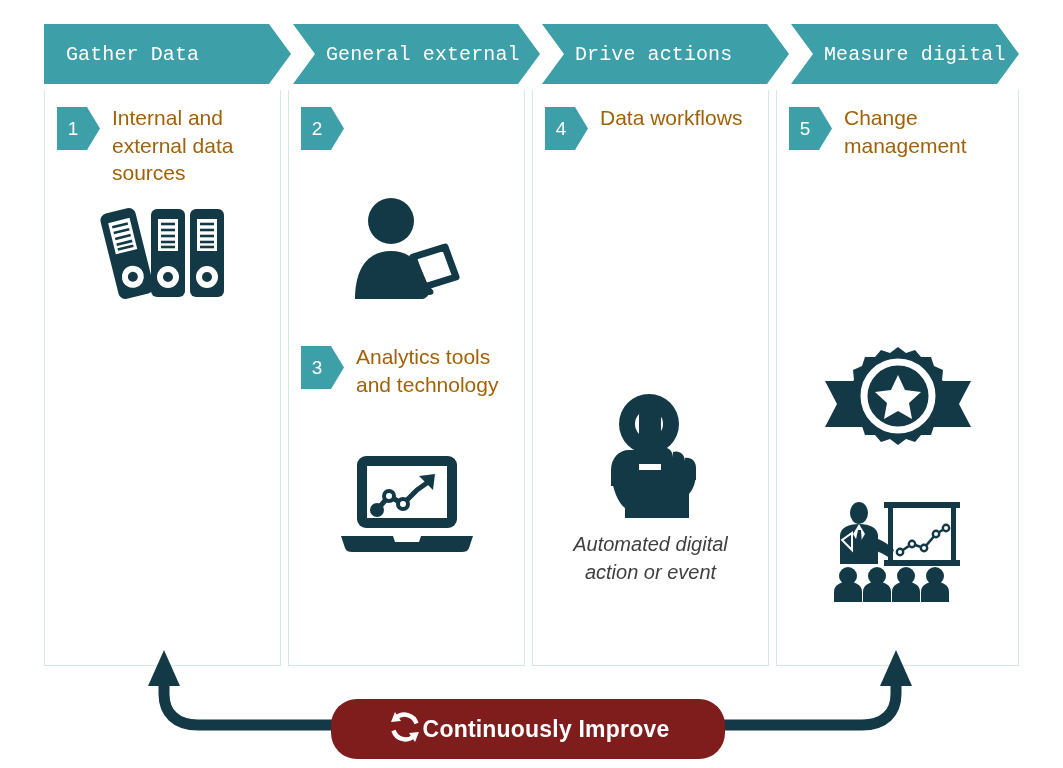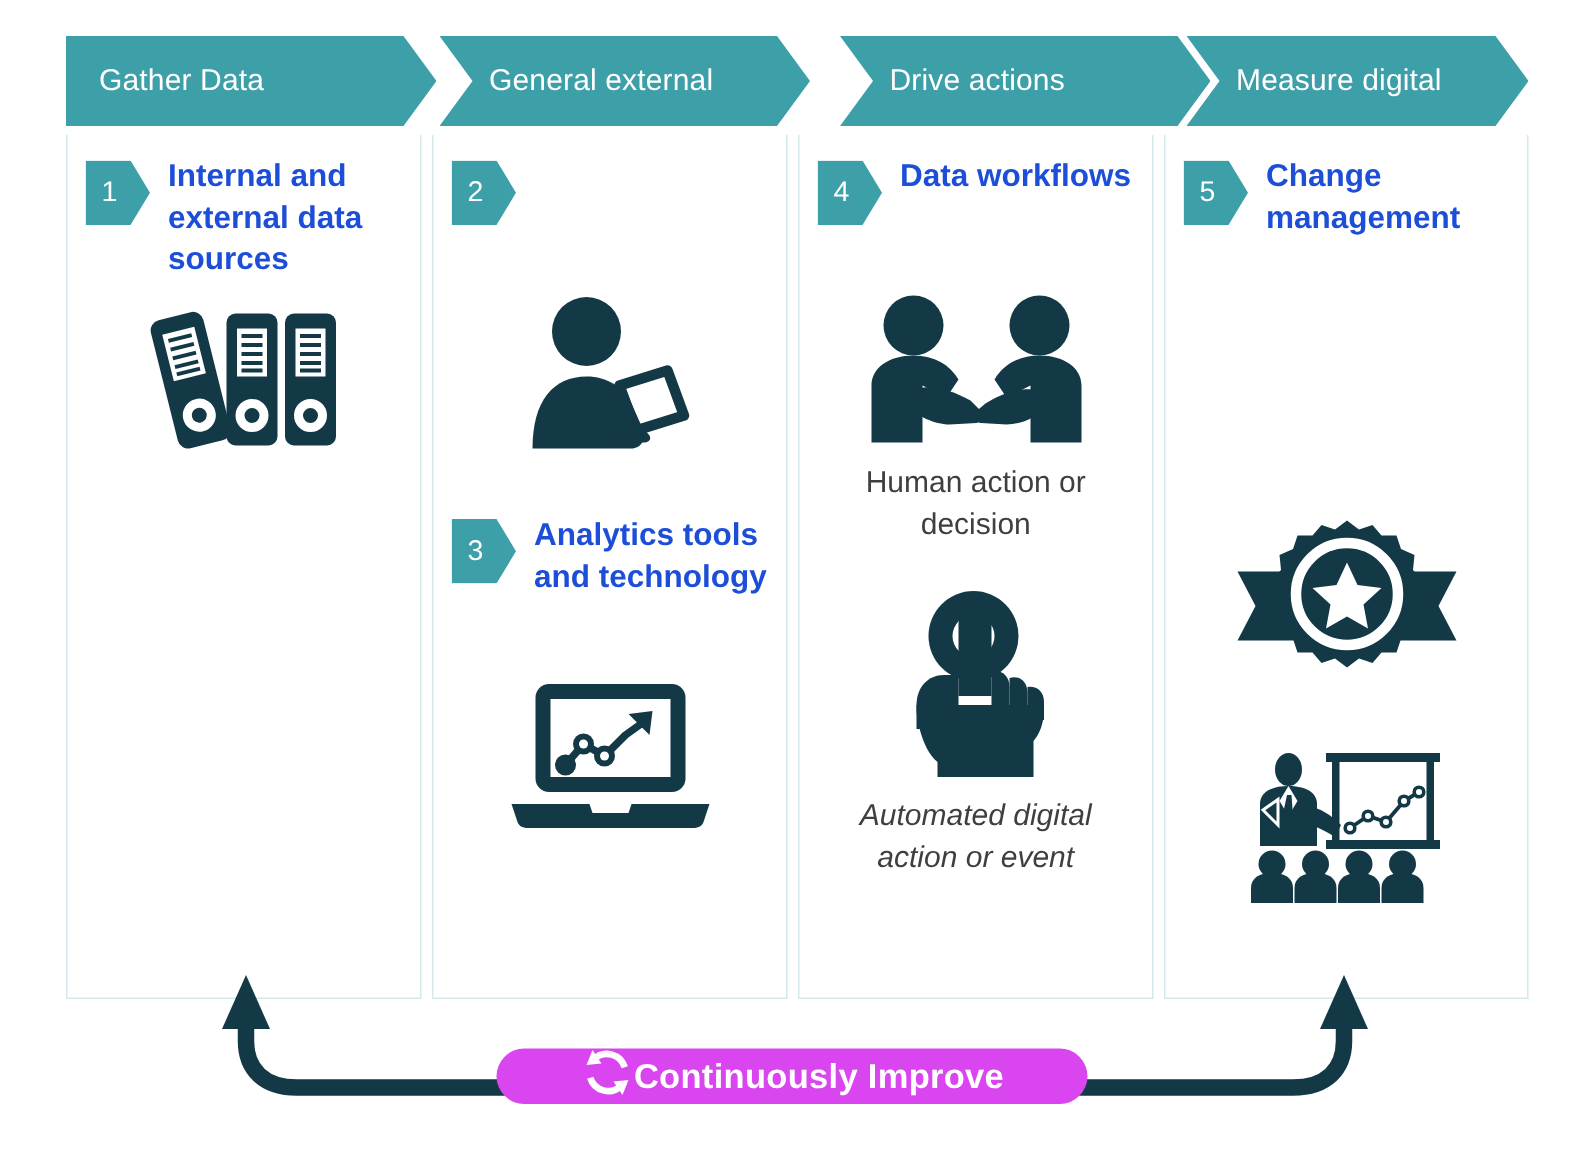--- a/index.html
+++ b/index.html
@@ -16,26 +16,27 @@
   .headers{position:absolute;left:44px;top:24px;width:975px;height:60px;}
   .hdr{
     position:absolute;top:0;height:60px;
     background:#3d9fa8;
     display:flex;align-items:center;
     box-sizing:border-box;
   }
   .hdr-label{
     color:#ffffff;font-size:20px;letter-spacing:.1px;
     white-space:nowrap;
+    font-family:Liberation Mono, monospace;
   }
   .hdr-0{left:0;width:247px;padding-left:22px;
     clip-path:polygon(0 0, 225px 0, 247px 30px, 225px 60px, 0 60px);}
   .hdr-1{left:249px;width:247px;padding-left:33px;
     clip-path:polygon(0 0, 225px 0, 247px 30px, 225px 60px, 0 60px, 22px 30px);}
-  .hdr-2{left:516px;width:247px;padding-left:33px;
+  .hdr-2{left:498px;width:247px;padding-left:33px;
     clip-path:polygon(0 0, 225px 0, 247px 30px, 225px 60px, 0 60px, 22px 30px);}
   .hdr-3{left:747px;width:228px;padding-left:33px;
     clip-path:polygon(0 0, 206px 0, 228px 30px, 206px 60px, 0 60px, 22px 30px);}
 
   
   .cols{position:absolute;left:44px;top:90px;width:975px;height:576px;}
   .col{
     position:absolute;top:0;height:576px;
     border:1px solid #d3e9ec;
     border-top:none;
@@ -54,37 +55,37 @@
     width:43px;height:43px;flex:0 0 43px;
     background:#3d9fa8;color:#fff;
     font-size:19px;font-weight:400;
     display:flex;align-items:center;justify-content:center;
     clip-path:polygon(0 0, 30px 0, 43px 21.5px, 30px 43px, 0 43px);
     padding-right:11px;box-sizing:border-box;
     margin-top:3px;
   }
   .step-title{
     margin-left:12px;
-    color:#1d4ed8;font-size:21px;font-weight:bold;line-height:1.32;
+    color:#a16207;font-size:21px;font-weight:normal;line-height:1.32;
   }
 
   
   .iconblock{position:absolute;left:0;width:100%;text-align:center;}
   .iconwrap{display:flex;align-items:center;justify-content:center;}
   .caption{
     color:#3f3f3f;font-size:20px;line-height:1.42;margin-top:8px;
     padding:0 22px;
   }
 
   
   .loop{position:absolute;left:0;top:640px;width:1063px;height:128px;}
   .pill{
     position:absolute;left:331px;top:699px;
-    width:394px;height:37px;
-    background:#d946ef;border-radius:26px;
+    width:394px;height:60px;
+    background:#7f1d1d;border-radius:26px;
     display:flex;align-items:center;justify-content:center;
   }
   .pill-text{color:#fff;font-size:23px;font-weight:bold;letter-spacing:.2px;}
 </style>
 </head>
 <body>
 
 <div class="canvas">
 
   <div class="headers">
@@ -232,39 +233,20 @@
 
     <div class="col col-2">
 
       <div class="step" style="top:14px;">
         <div class="step-head">
           <div class="badge">4</div>
           <div class="step-title">Data workflows</div>
         </div>
       </div>
 
-      <div class="iconblock" style="top:105px;">
-        <div class="iconwrap">
-          <svg width="160" height="105" viewBox="0 0 160 105">
-            <g fill="#143946">
-
-              <circle cx="38" cy="22" r="20"></circle>
-              <path d="M10 100 L10 62 C10 50 22 42 38 42 C52 42 62 48 68 58 L60 70 L44 62 L44 100 Z"></path>
-
-              <path d="M36 66 C46 60 62 64 76 72 L82 78 C86 81 85 86 80 87 L62 88 C52 88 40 82 34 76 C30 72 32 68 36 66 Z"></path>
-
-              <circle cx="122" cy="22" r="20"></circle>
-              <path d="M150 100 L150 62 C150 50 138 42 122 42 C108 42 98 48 92 58 L100 70 L116 62 L116 100 Z"></path>
-
-              <path d="M124 66 C114 62 98 66 86 74 L80 79 C77 82 78 86 83 87 L100 88 C110 88 120 83 126 77 C130 73 128 68 124 66 Z"></path>
-            </g>
-          </svg>
-        </div>
-        <div class="caption">Human action or decision</div>
-      </div>
 
       <div class="iconblock" style="top:300px;font-style:italic;">
         <div class="iconwrap">
           <svg width="108" height="132" viewBox="0 0 108 132">
 
             <circle cx="52" cy="34" r="30" fill="#143946"></circle>
             <circle cx="52" cy="34" r="14" fill="#ffffff"></circle>
 
             <g fill="#143946">
               <path d="M42 26 C42 19 47 14 53 14 C59 14 64 19 64 26 L64 74 L42 74 Z"></path>

